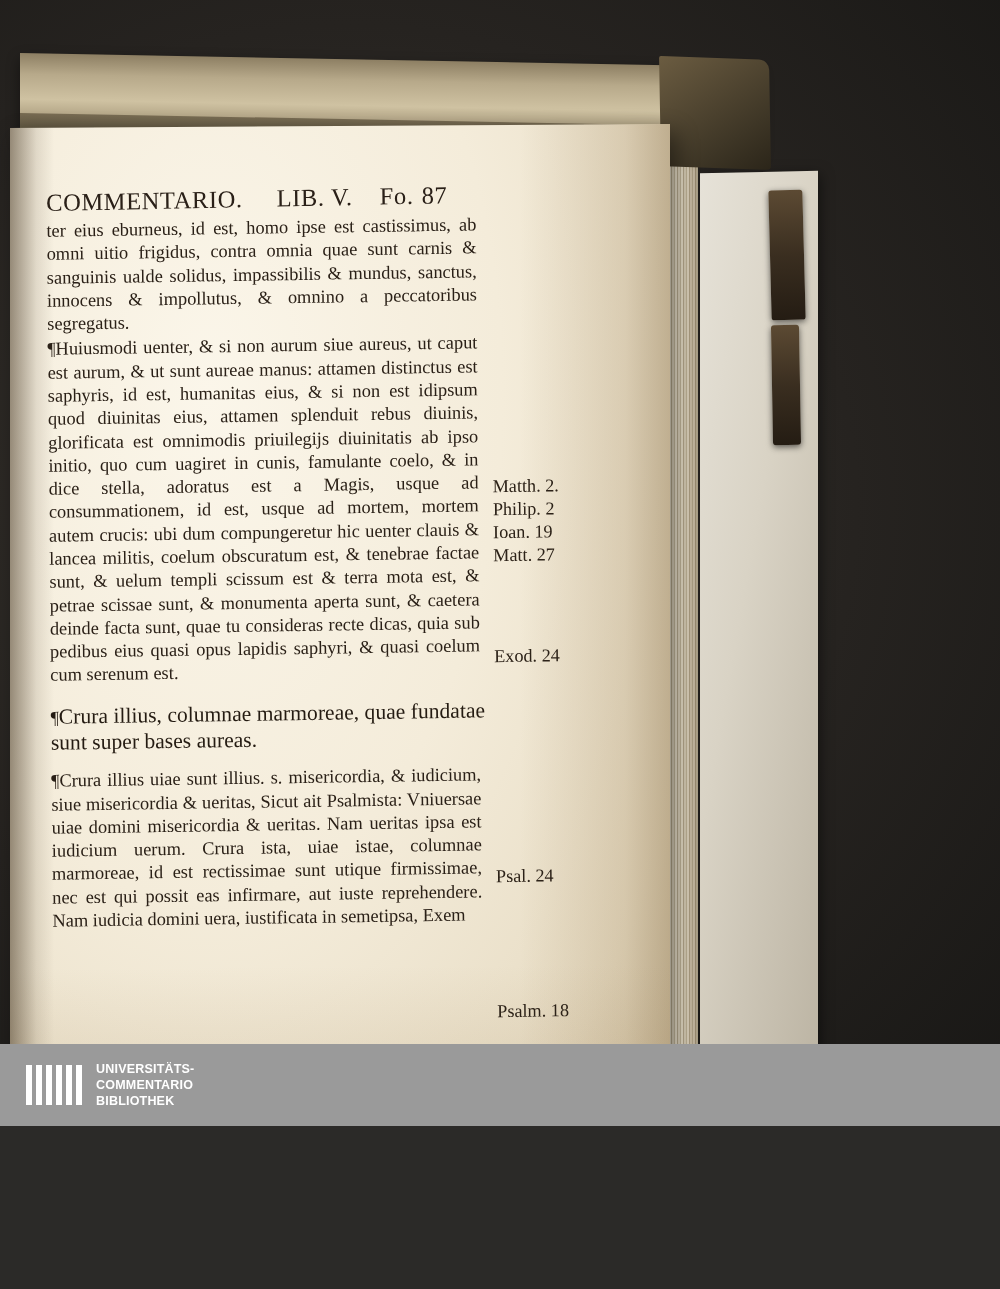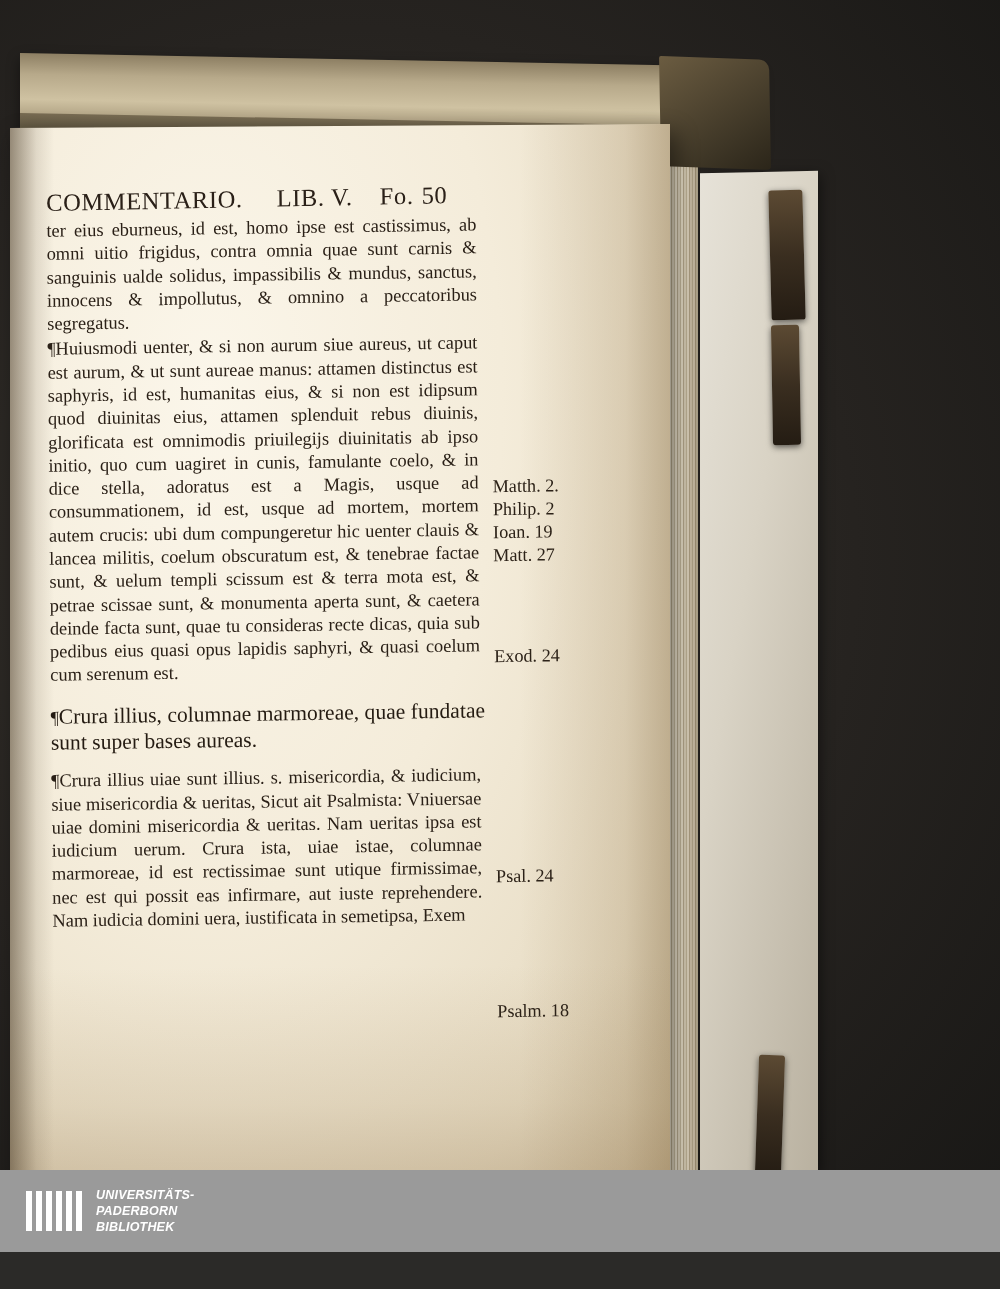--- a/index.html
+++ b/index.html
@@ -9,21 +9,21 @@
   }
   body {
     width: 1000px;
     height: 1289px;
     overflow: hidden;
     font-family: "Liberation Serif", serif;
   }
   #scan {
     position: relative;
     width: 1000px;
-    height: 1252px;
+    height: 1126px;
     background: #211f1d;
     overflow: hidden;
   }
 
   
   .bg-dark {
     position: absolute;
     inset: 0;
     background:
       radial-gradient(ellipse at 35% 45%, #39352f 0%, #262320 55%, #181715 100%);
@@ -195,21 +195,20 @@
   
   .watermark-bar {
     position: absolute;
     left: 0;
     bottom: 0;
     width: 1000px;
     height: 82px;
     background: #9a9a9a;
     display: flex;
     align-items: center;
-    font-style: italic;
   }
   .wm-inner { display: flex; align-items: center; padding-left: 26px; }
   .wm-bars { display: flex; gap: 4px; margin-right: 14px; }
   .wm-bars i {
     display: block;
     width: 6px;
     height: 40px;
     background: #ffffff;
   }
   .wm-text {
@@ -244,21 +243,21 @@
   <div class="leaf">
     <div class="leaf-stain"></div>
     <div class="leaf-stain2"></div>
 
     <div class="text-block type-skew">
 
       <div class="headline">
         <span class="h-title">COMMENTARIO.</span>
         <span class="h-book">LIB. V.</span>
         <span class="h-folio">Fo.</span>
-        <span class="h-folio" style="margin-left:8px">50</span>
+        <span class="h-folio" style="margin-left:8px">87</span>
       </div>
 
       <div class="col-wrap">
 
         <p class="para">
           <span>ter eius eburneus, id est, homo ipse est castissimus, ab omni uitio frigidus, contra omnia quae sunt carnis &amp; sanguinis ualde solidus, impassibilis &amp; mundus, sanctus, innocens &amp; impollutus, &amp; omnino a peccatoribus segregatus.</span>
         </p>
 
         <p class="para">
           <span class="pilcrow">¶</span><span>Huiusmodi uenter, &amp; si non aurum siue aureus, ut caput est aurum, &amp; ut sunt aureae manus: attamen distinctus est saphyris, id est, humanitas eius, &amp; si non est idipsum quod diuinitas eius, attamen splenduit rebus diuinis, glorificata est omnimodis priuilegijs diuinitatis ab ipso initio, quo cum uagiret in cunis, famulante coelo, &amp; in dice stella, adoratus est a Magis, usque ad consummationem, id est, usque ad mortem, mortem autem crucis: ubi dum compungeretur hic uenter clauis &amp; lancea militis, coelum obscuratum est, &amp; tenebrae factae sunt, &amp; uelum templi scissum est &amp; terra mota est, &amp; petrae scissae sunt, &amp; monumenta aperta sunt, &amp; caetera deinde facta sunt, quae tu consideras recte dicas, quia sub pedibus eius quasi opus lapidis saphyri, &amp; quasi coelum cum serenum est.</span>
@@ -299,19 +298,19 @@
       <div class="wm-bars">
         <i></i>
           <i></i>
           <i></i>
           <i></i>
           <i></i>
           <i></i>
       </div>
       <div class="wm-text">
         <span>UNIVERSITÄTS-</span>
-        <span>PADERBORN</span>
+        <span>COMMENTARIO</span>
         <span>BIBLIOTHEK</span>
       </div>
     </div>
   </div>
 
 </div>
 
 </body></html>

